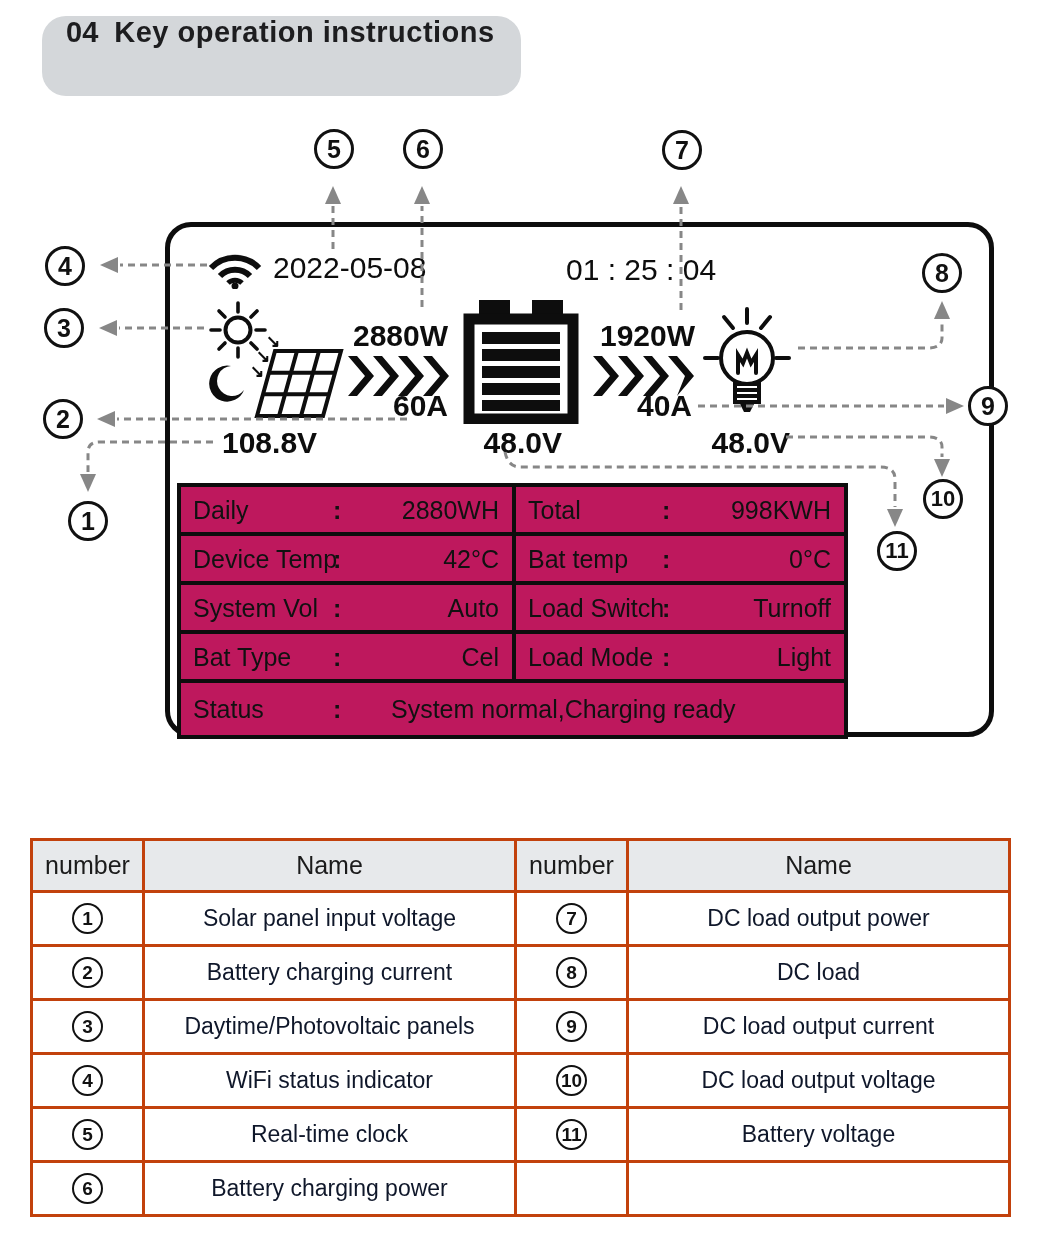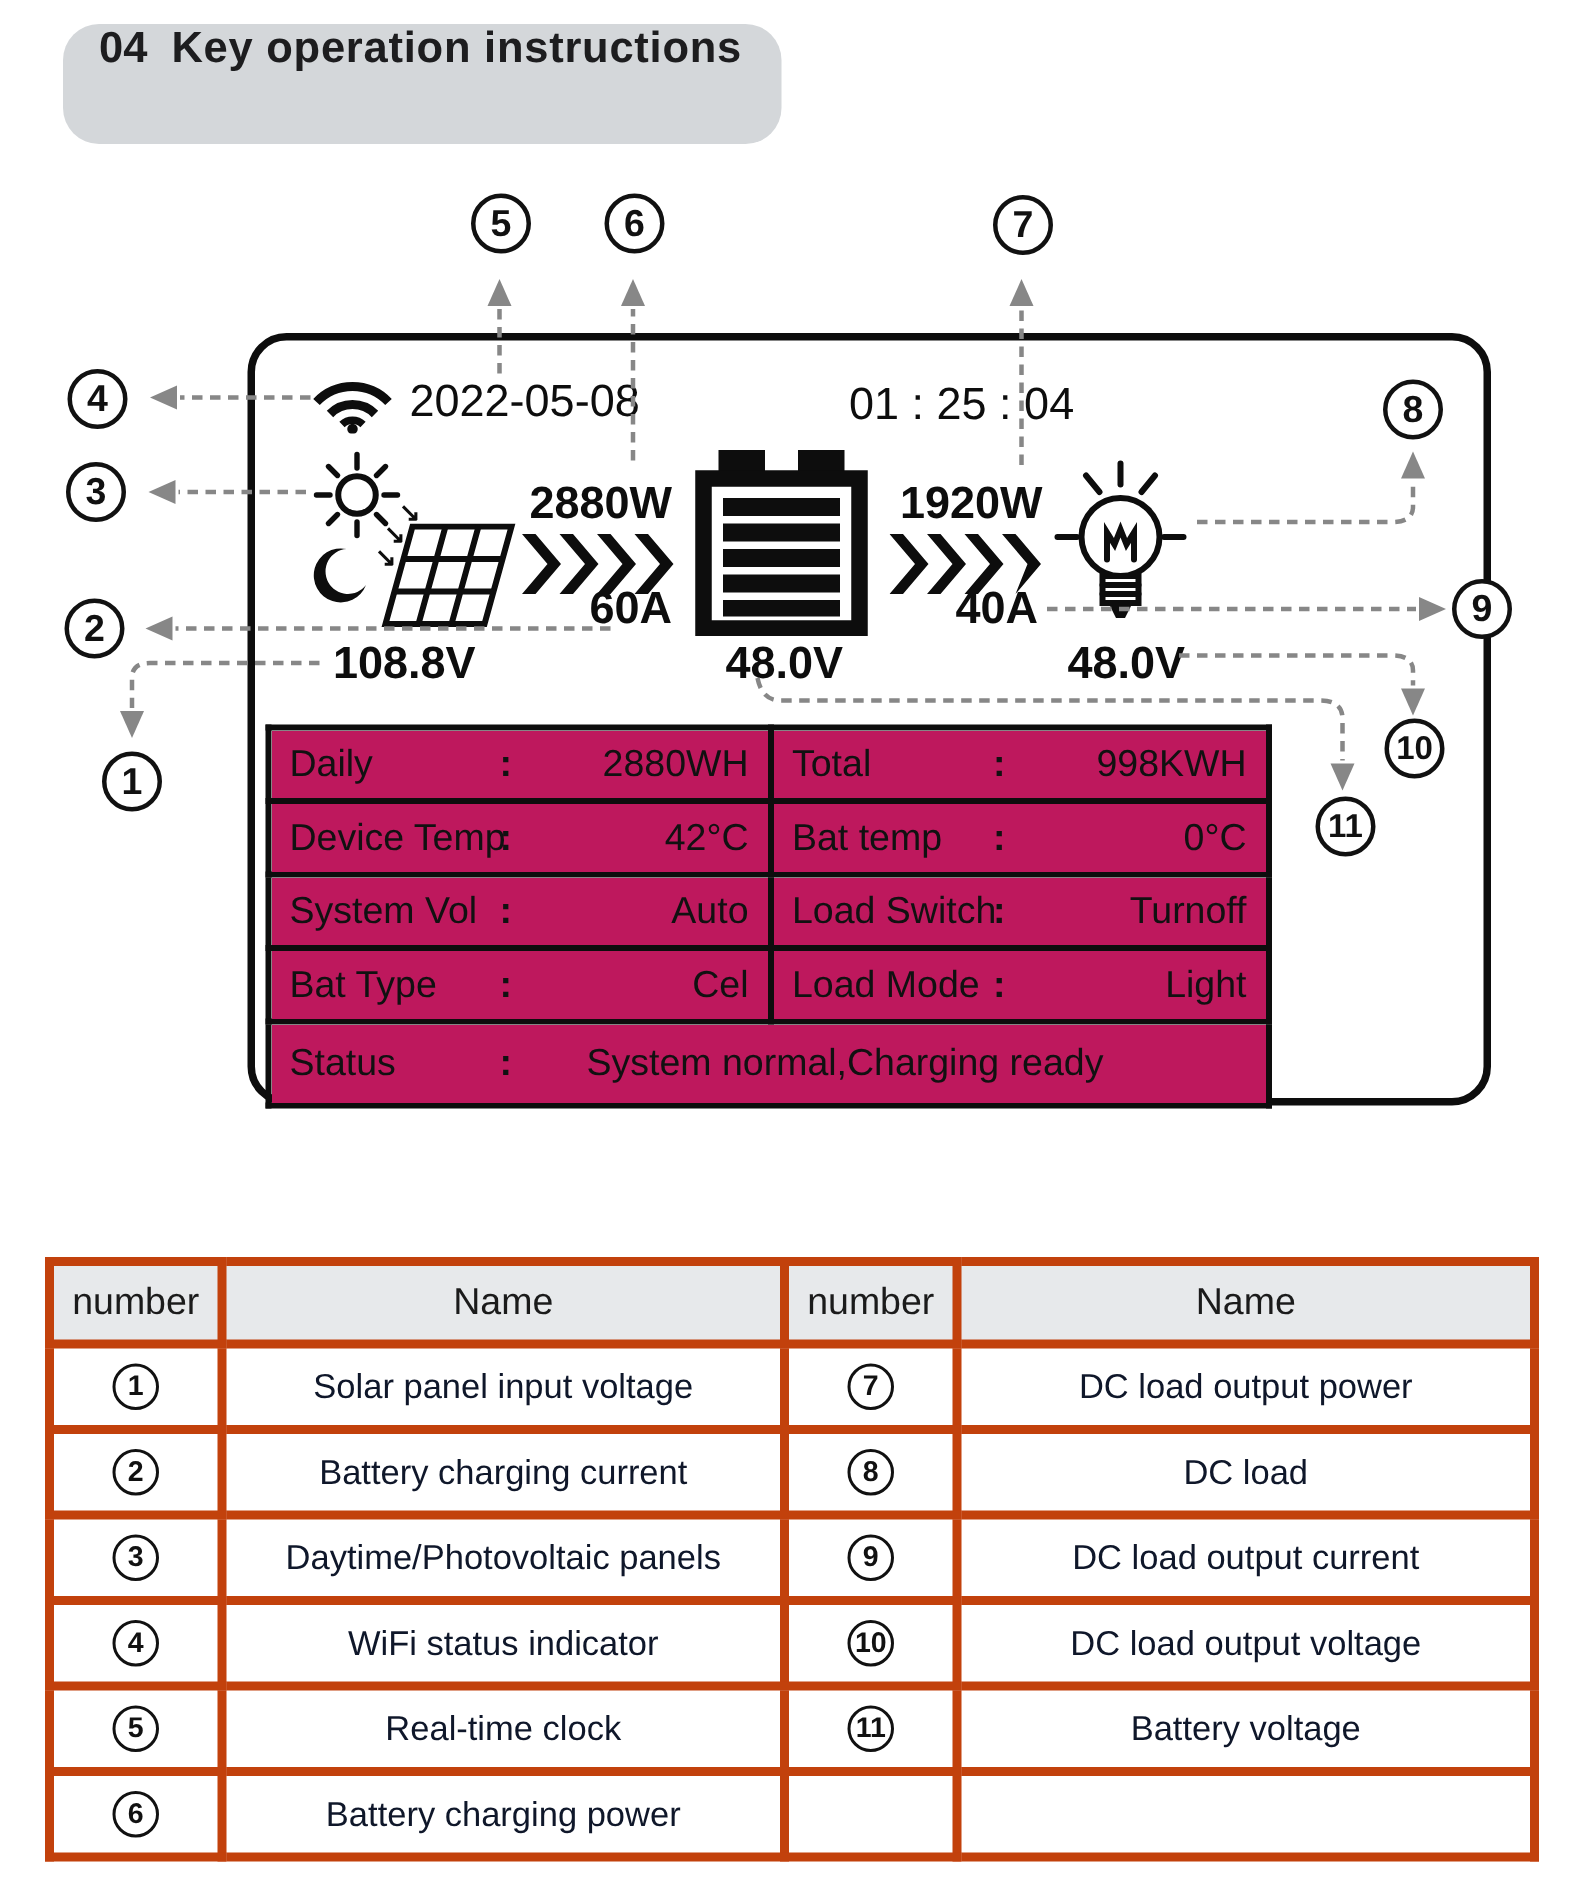--- a/index.html
+++ b/index.html
@@ -38,21 +38,21 @@
   
   .co{position:absolute;width:40px;height:40px;box-sizing:border-box;border:3px solid #111;
     border-radius:50%;background:#fff;display:flex;align-items:center;justify-content:center;
     font-size:25px;font-weight:bold;z-index:6;}
 
   
   #overlay{position:absolute;left:0;top:0;z-index:5;pointer-events:none;}
 
   
   .ref-table{position:absolute;left:30px;top:838px;border-collapse:collapse;table-layout:fixed;}
-  .ref-table th,.ref-table td{border:6px solid #c2410c;padding:0;text-align:center;vertical-align:middle;}
+  .ref-table th,.ref-table td{border:3px solid #c2410c;padding:0;text-align:center;vertical-align:middle;}
   .ref-table th{height:49px;background:#e7e9eb;font-size:25px;font-weight:normal;color:#1b1b1b;}
   .ref-table td{height:51px;background:#fff;}
   .ref-name{font-size:23px;font-weight:normal;color:#0f172a;}
   .num-circle{display:inline-flex;width:31px;height:31px;box-sizing:border-box;
     border:2.5px solid #111;border-radius:50%;align-items:center;justify-content:center;
     font-size:19px;font-weight:bold;}
   svg{display:block;}
 </style>
 </head>
 <body>

